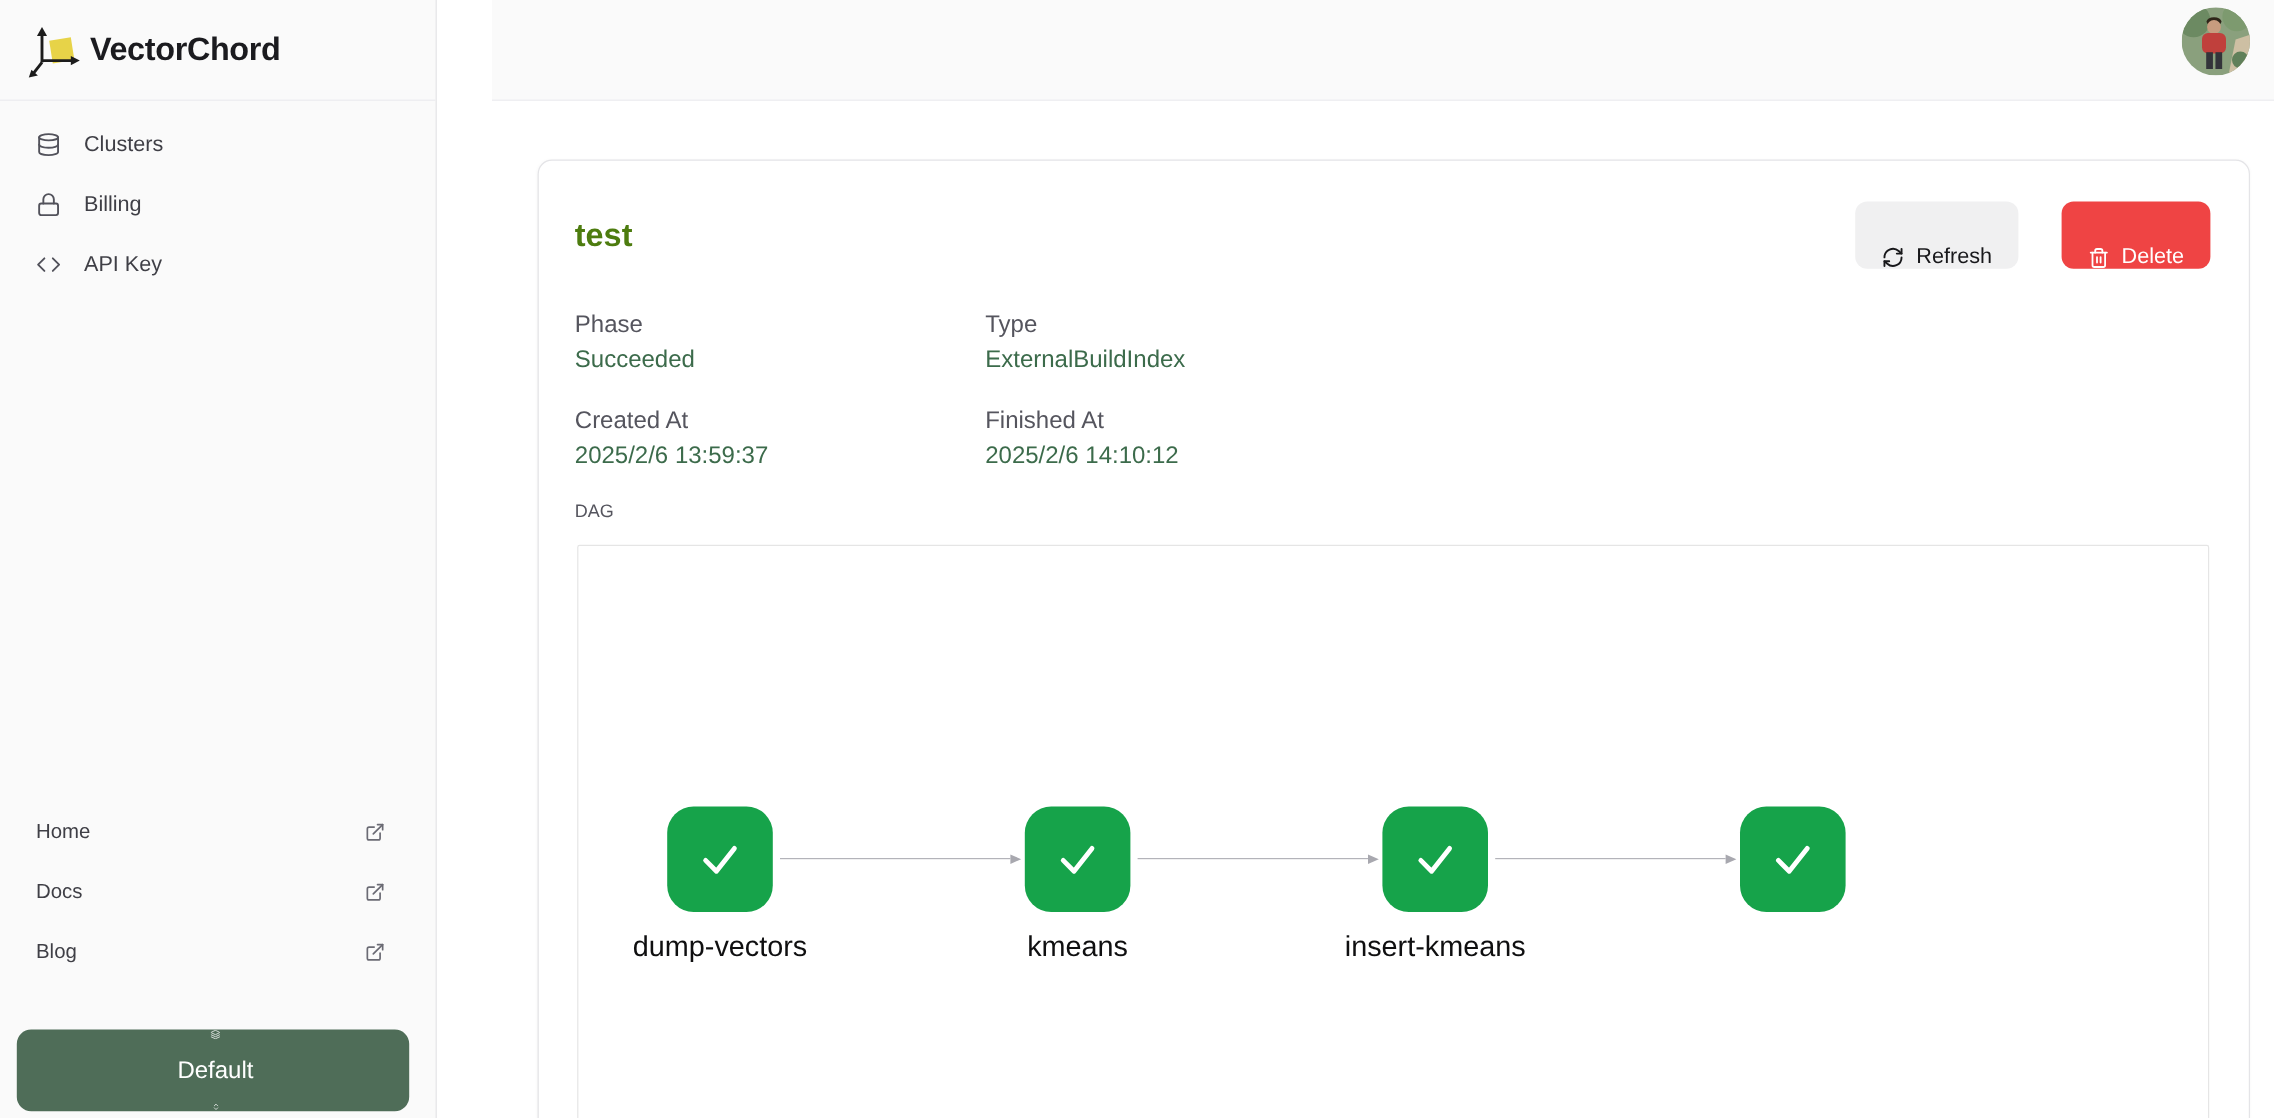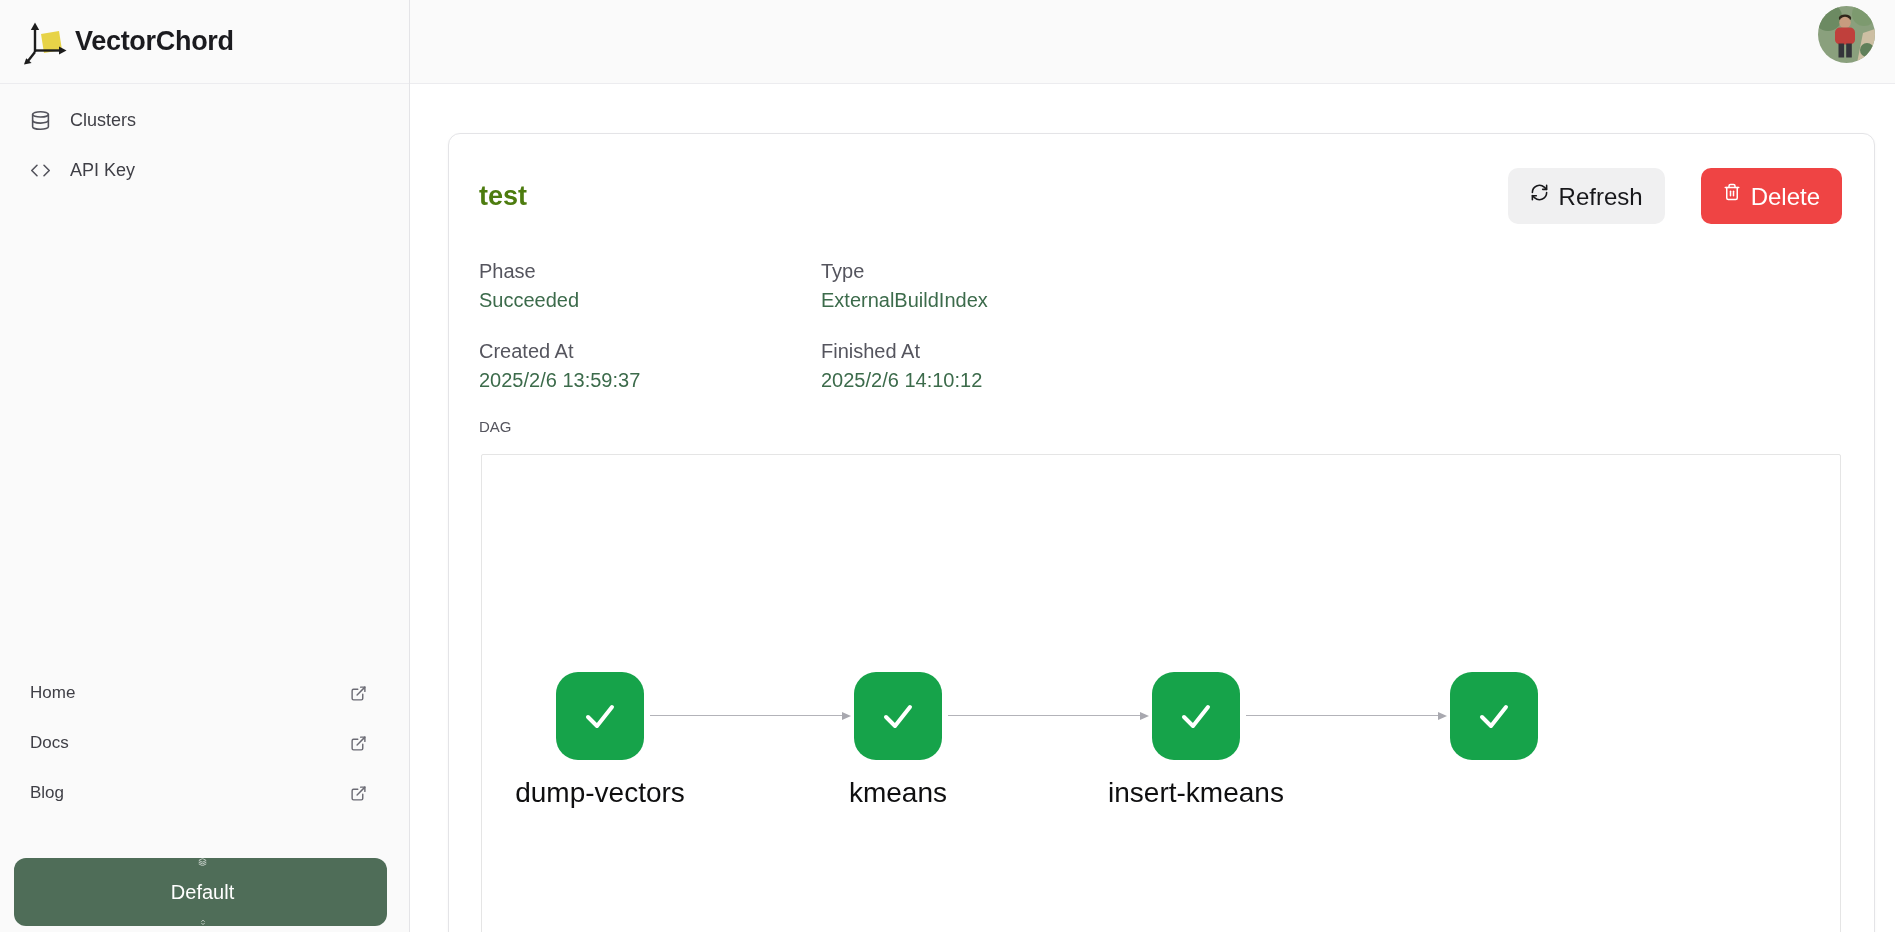--- a/index.html
+++ b/index.html
@@ -10,21 +10,21 @@
     --brand-yellow:#e7d348;
     --success-node:#16a34a;
     --value-green:#3c6b4b;
     --delete-red:#ef4444;
     --workspace-green:#4f6d58;
   }
 
   svg { display:block; }
 
   
-  .sidebar { position:absolute; left:0; top:0; bottom:0; width:410px;
+  .sidebar { position:absolute; left:0; top:0; bottom:0; width:364px;
     background:#fafafa; border-right:1px solid #e4e4e7; z-index:3; }
   .logo-row { height:84px; border-bottom:1px solid #ececef; display:flex;
     align-items:center; padding-left:22px; gap:7px; cursor:pointer; }
   .logo-row .brand-text { font-size:27px; font-weight:600; color:#1b1b1f; letter-spacing:-0.3px; }
   .nav { padding-top:11px; }
   .nav-item { height:50px; display:flex; align-items:center; gap:19px;
     padding:0 30px; font-size:18px; color:#3f3f46; cursor:pointer; }
   .nav-item .ni { color:#52525b; }
   .side-links { position:absolute; left:0; right:0; bottom:114px; }
   .link-row { height:50px; display:flex; align-items:center; justify-content:space-between;
@@ -43,40 +43,40 @@
     border-radius:50%; overflow:hidden; cursor:pointer; }
 
   
   .card { position:absolute; left:448px; top:133px; width:1427px; height:850px;
     background:#fff; border:1px solid #e4e4e7; border-radius:12px;
     box-shadow:0 1px 3px rgba(0,0,0,.04); z-index:1; }
   .card-head { position:absolute; left:30px; right:32px; top:34px; height:56px;
     display:flex; align-items:center; justify-content:space-between; }
   .job-title { font-size:27px; font-weight:600; color:#4d7c0f; }
   .actions { display:flex; gap:36px; }
-  .btn { height:56px; border:none; border-radius:10px; display:flex; align-items:flex-start;
-    gap:10px; padding:15px 22px; font-size:24px; font-weight:500; cursor:pointer;
+  .btn { height:56px; border:none; border-radius:10px; display:flex; align-items:flex-end;
+    gap:10px; padding:0 22px; font-size:18px; font-weight:500; cursor:pointer;
     font-family:inherit; }
   .btn-refresh { background:#f0f0f1; color:#18181b; }
   .btn-delete { background:var(--delete-red); color:#ffffff; }
 
   .fields { position:absolute; left:30px; top:128px; display:grid;
     grid-template-columns:342px auto; row-gap:30px; }
   .f-label { font-size:20px; color:#55555e; line-height:18px; margin-bottom:8px; }
   .f-value { font-size:20px; color:var(--value-green); line-height:24px; }
 
   .dag-label { position:absolute; left:30px; top:284px; font-size:15px; color:#55555e; }
   .dag { position:absolute; left:32px; top:320px; width:1360px; height:500px;
     border:1px solid #e5e5e5; border-radius:2px; background:#fff; cursor:grab; }
 
   .dag-node { position:absolute; top:217px; width:200px; transform:translateX(-50%);
     text-align:center; cursor:pointer; }
   .nbox { width:88px; height:88px; margin:0 auto; background:var(--success-node);
     border-radius:22px; display:flex; align-items:center; justify-content:center; }
-  .nlabel { margin-top:14px; font-size:28px; color:#0f0f10; line-height:1.35; }
+  .nlabel { margin-top:14px; font-size:24px; color:#0f0f10; line-height:1.35; }
   .dag-node.n4 .nlabel { width:170px; margin-left:auto; margin-right:auto; }
 
   .edge { position:absolute; top:260px; width:192px; height:0;
     border-top:1.5px solid #b3b3b9; }
   .edge::after { content:""; position:absolute; right:-9px; top:-4px;
     border-left:9px solid #a8a8af; border-top:4.5px solid transparent;
     border-bottom:4.5px solid transparent; }
 </style>
 </head>
 <body>
@@ -106,20 +106,27 @@
       <div class="nav-item">
         <svg class="ni" width="21" height="21" viewBox="0 0 24 24" fill="none" stroke="currentColor" stroke-width="1.8" stroke-linecap="round" stroke-linejoin="round">
           <ellipse cx="12" cy="5" rx="9" ry="3"></ellipse>
           <path d="M3 5v14c0 1.66 4 3 9 3s9-1.34 9-3V5"></path>
           <path d="M3 12c0 1.66 4 3 9 3s9-1.34 9-3"></path>
         </svg>
         <span>Clusters</span>
       </div>
       <div class="nav-item">
         <svg class="ni" width="21" height="21" viewBox="0 0 24 24" fill="none" stroke="currentColor" stroke-width="1.8" stroke-linecap="round" stroke-linejoin="round">
+          <rect width="18" height="11" x="3" y="11" rx="2" ry="2"></rect>
+          <path d="M7 11V7a5 5 0 0 1 10 0v4"></path>
+        </svg>
+        <span>Billing</span>
+      </div>
+      <div class="nav-item">
+        <svg class="ni" width="21" height="21" viewBox="0 0 24 24" fill="none" stroke="currentColor" stroke-width="1.8" stroke-linecap="round" stroke-linejoin="round">
           <polyline points="16 18 22 12 16 6"></polyline>
           <polyline points="8 6 2 12 8 18"></polyline>
         </svg>
         <span>API Key</span>
       </div>
     </nav>
 
     <div class="side-links">
       <div class="link-row">
         <span>Home</span>

